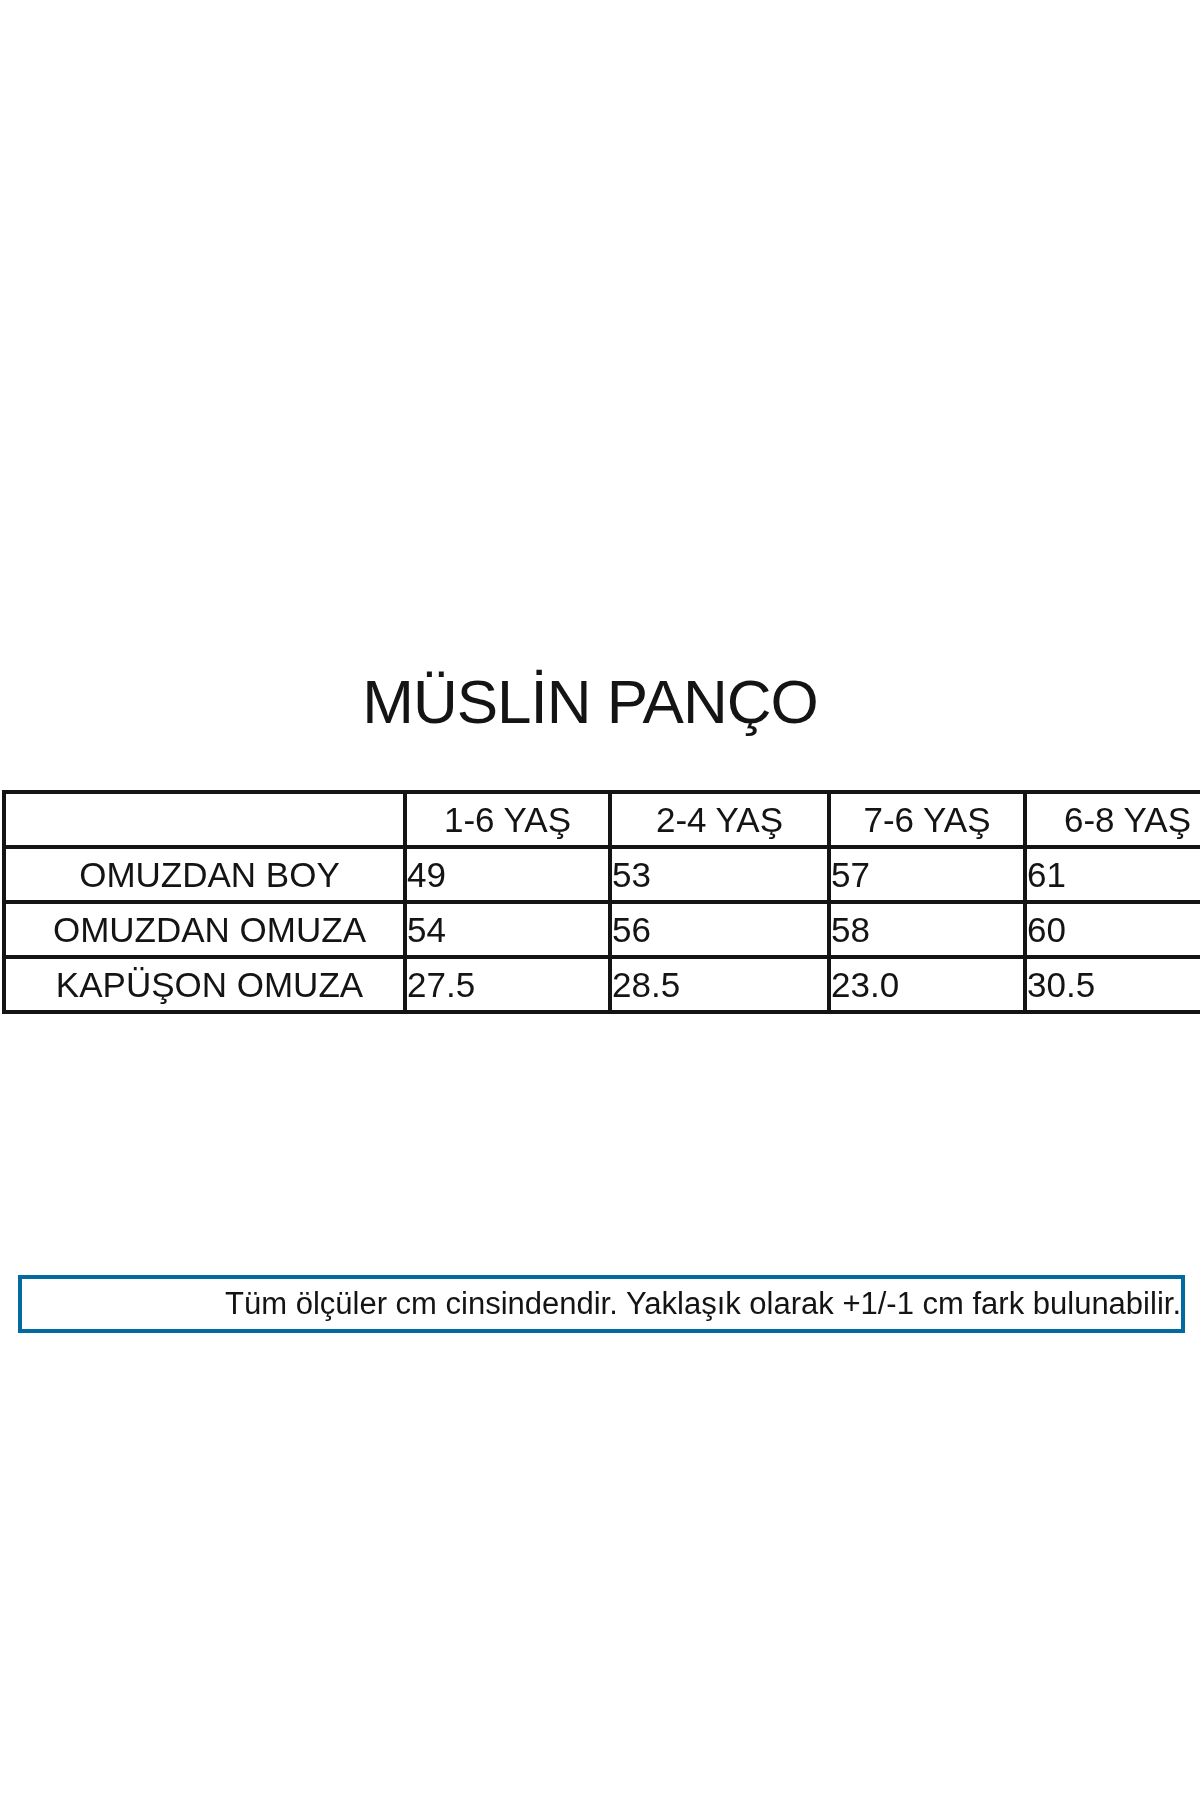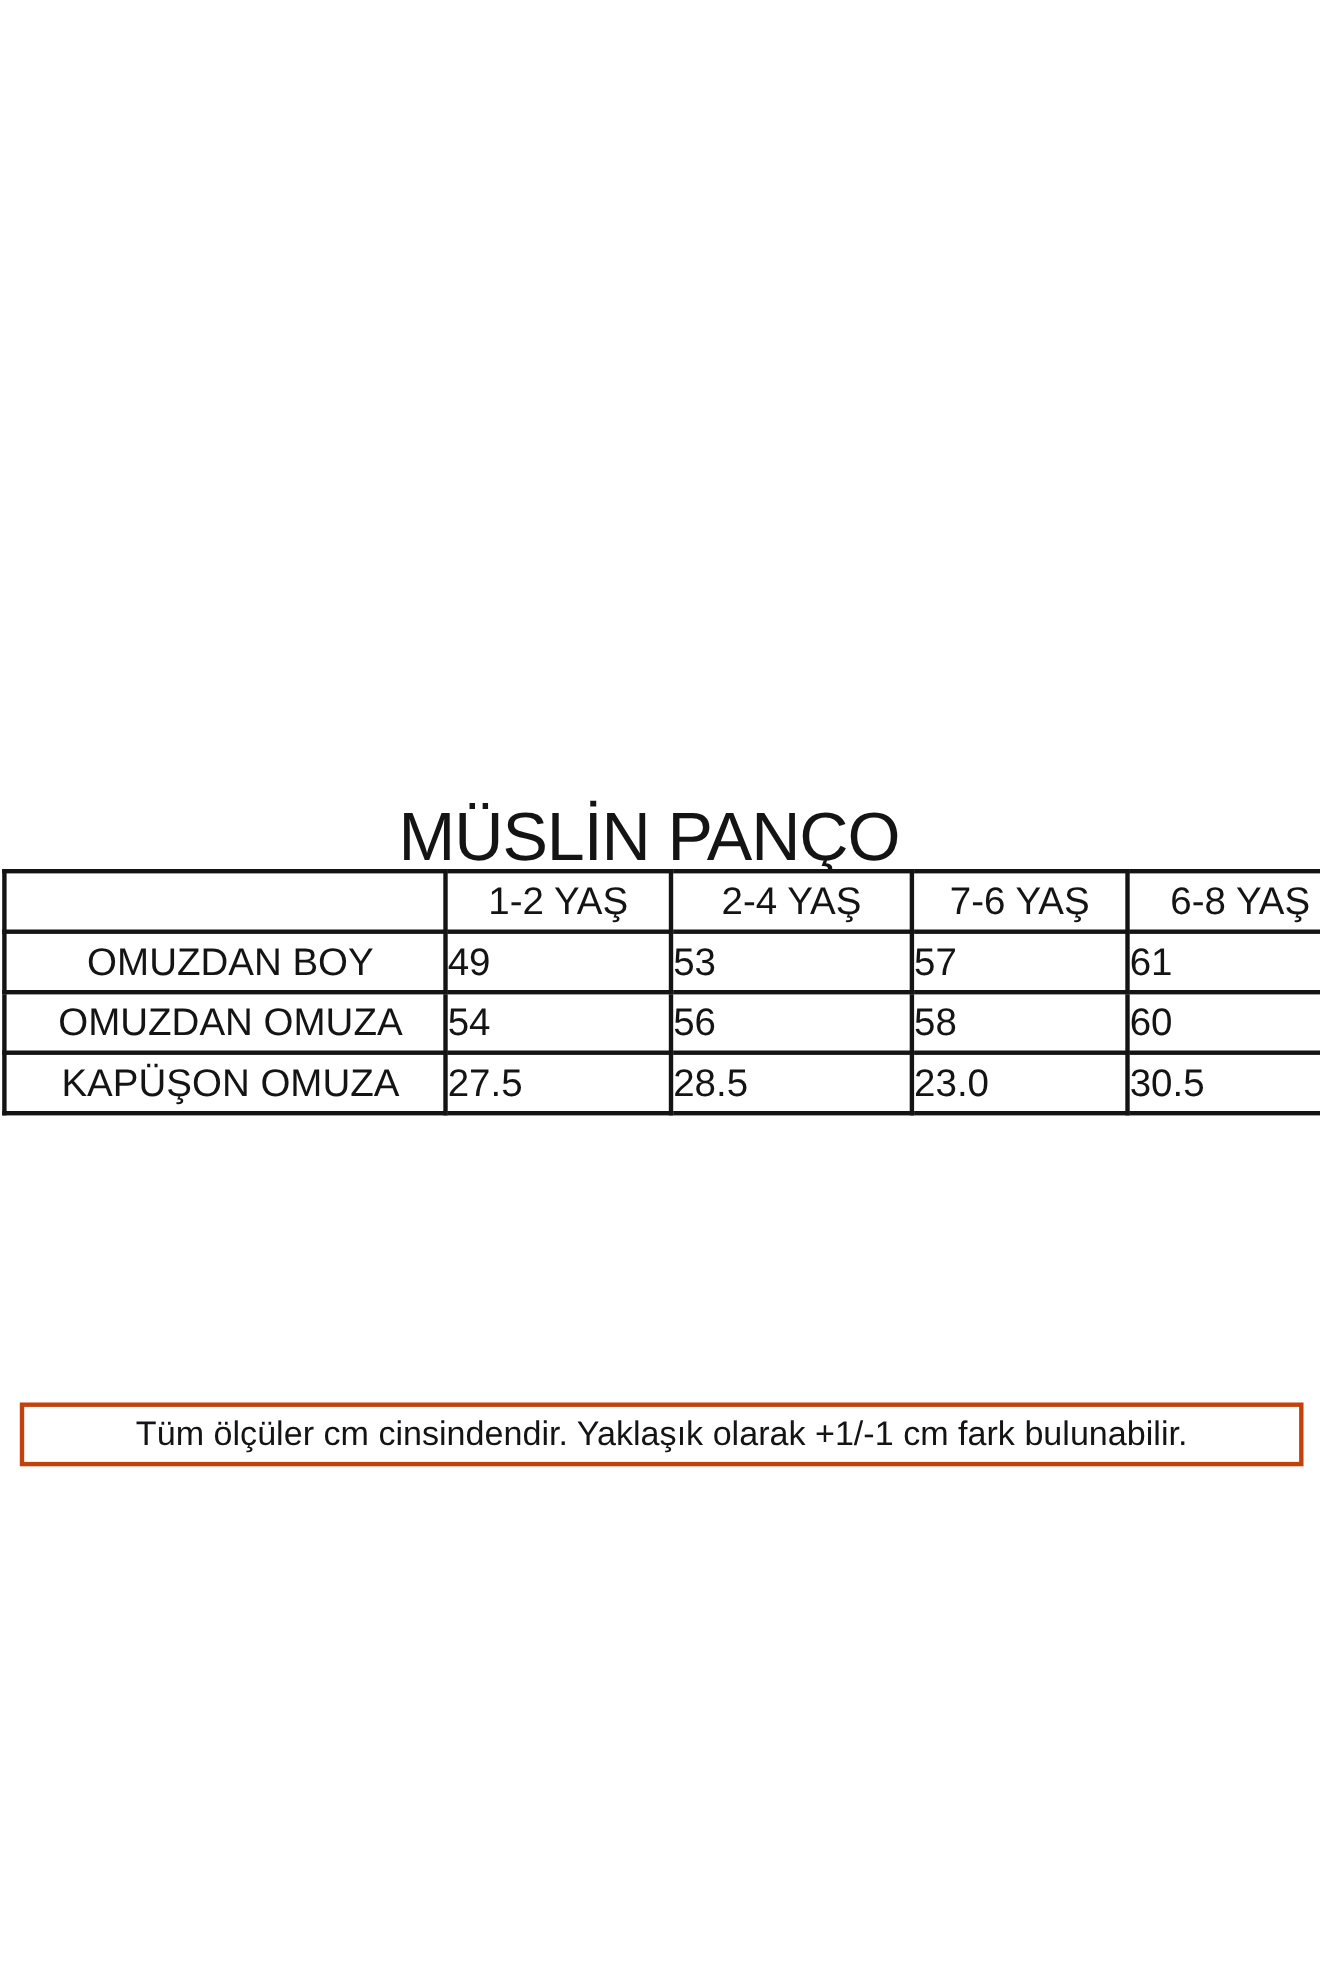--- a/index.html
+++ b/index.html
@@ -10,21 +10,21 @@
     width: 1200px;
     height: 1800px;
     background: #ffffff;
     overflow: hidden;
     position: relative;
     font-family: "Liberation Sans", sans-serif;
     color: #141414;
   }
   .page-title {
     position: absolute;
-    top: 726px;
+    top: 666px;
     left: 0;
     width: 1180px;
     text-align: center;
     font-size: 62px;
     letter-spacing: -1px;
     font-weight: 400;
     color: #141414;
     white-space: nowrap;
   }
   table.size-table {
@@ -54,25 +54,25 @@
   }
   .size-table td.value-cell {
     text-align: left;
   }
   .note-box {
     position: absolute;
     left: 18px;
     top: 1275px;
     width: 1159px;
     height: 50px;
-    border: 4px solid #c2410c;
+    border: 4px solid #0369a1;
     background: #ffffff;
     display: flex;
     align-items: center;
-    justify-content: center;
+    justify-content: flex-end;
   }
   .note-box .note-text {
     font-size: 31px;
     color: #141414;
     white-space: nowrap;
   }
 </style>
 </head>
 <body>
 
@@ -82,21 +82,21 @@
   <colgroup>
     <col style="width:401px">
     <col style="width:205px">
     <col style="width:219px">
     <col style="width:196px">
     <col style="width:205px">
   </colgroup>
   <thead>
     <tr>
         <th class="col-header"></th>
-        <th class="col-header">1-2 YAŞ</th>
+        <th class="col-header">1-6 YAŞ</th>
         <th class="col-header">2-4 YAŞ</th>
         <th class="col-header">7-6 YAŞ</th>
         <th class="col-header">6-8 YAŞ</th>
       </tr>
   </thead>
   <tbody>
       <tr>
         <td class="row-label">OMUZDAN BOY</td>
         <td class="value-cell">49</td>
         <td class="value-cell">53</td>

